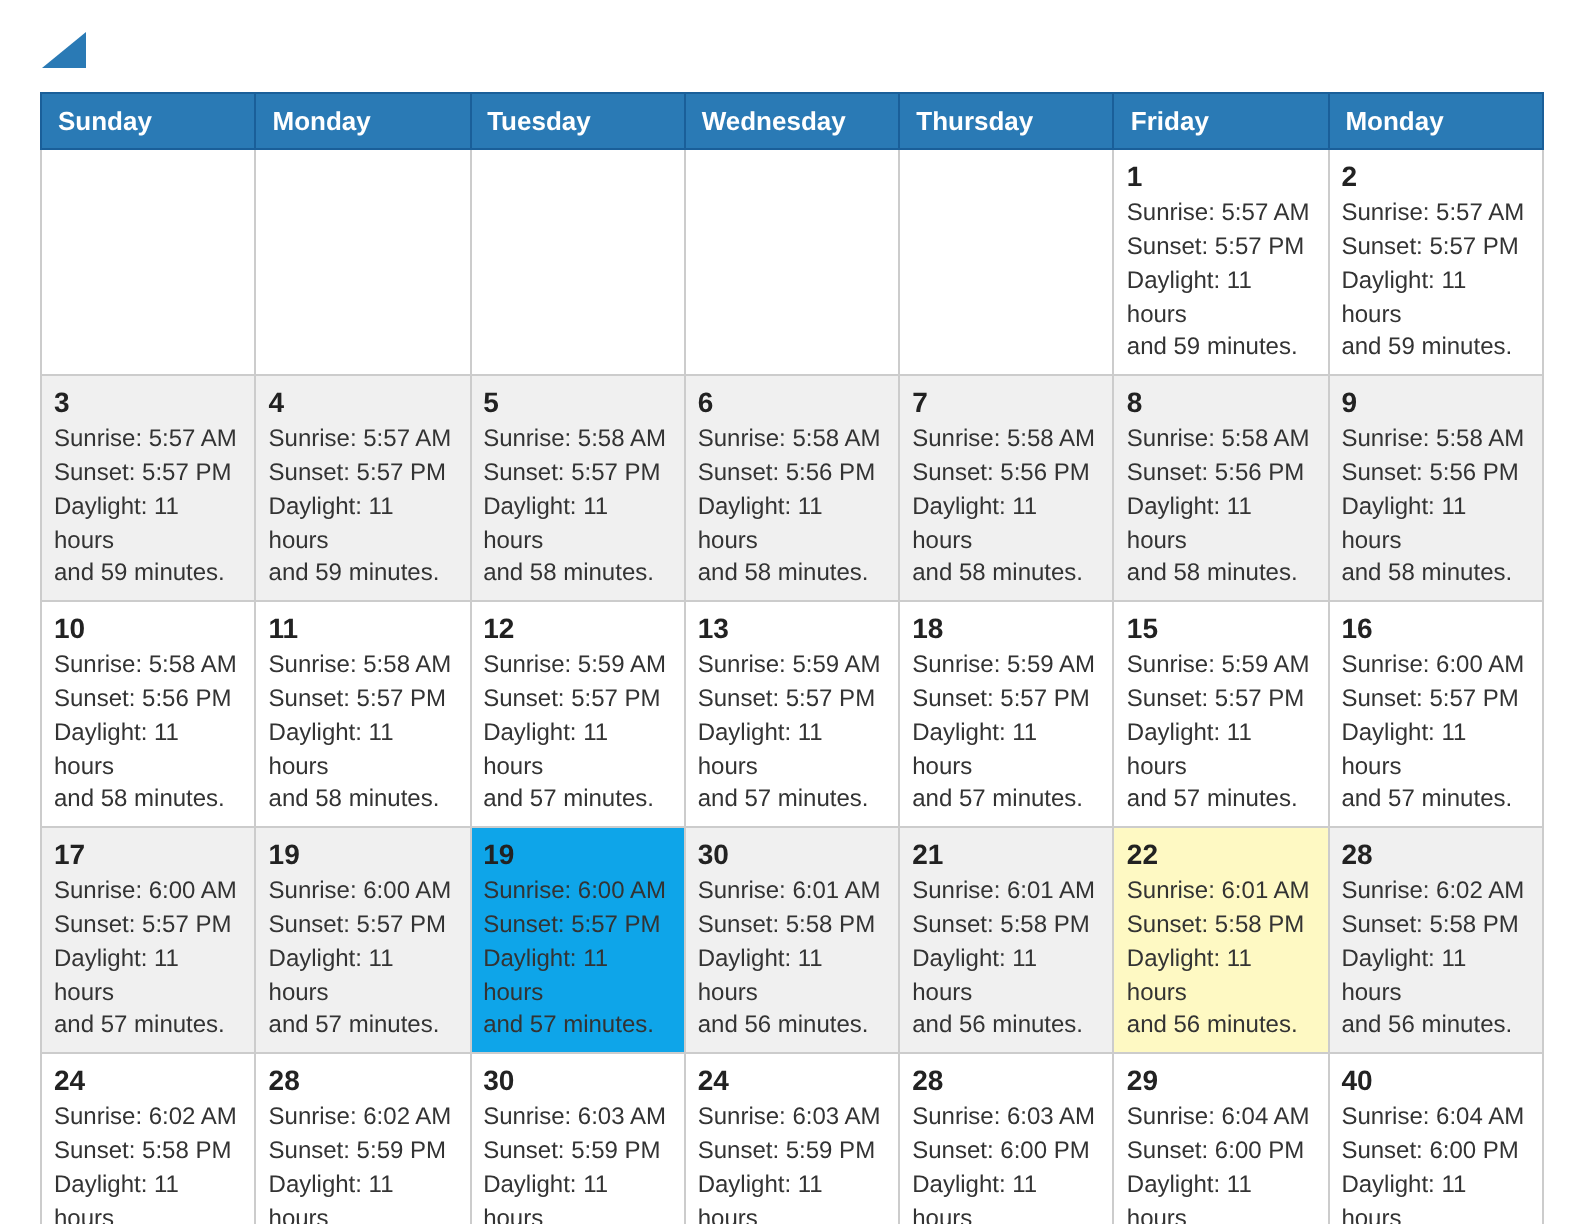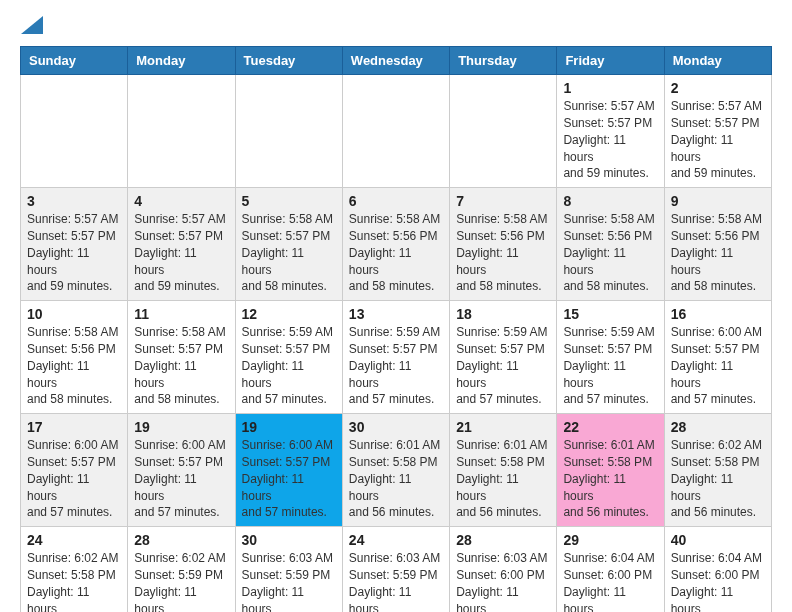--- a/index.html
+++ b/index.html
@@ -271,21 +271,21 @@
 Daylight: 11 hours
 and 56 minutes.</div>
           </td>
           <td style="background: rgb(240, 240, 240);">
             <span class="day-num">21</span>
             <div class="day-info" style="white-space: pre-line;">Sunrise: 6:01 AM
 Sunset: 5:58 PM
 Daylight: 11 hours
 and 56 minutes.</div>
           </td>
-          <td style="background: #f9a8d4;">
+          <td style="background: #fef9c3;">
             <span class="day-num">22</span>
             <div class="day-info" style="white-space: pre-line;">Sunrise: 6:01 AM
 Sunset: 5:58 PM
 Daylight: 11 hours
 and 56 minutes.</div>
           </td>
           <td style="background: rgb(240, 240, 240);">
             <span class="day-num">28</span>
             <div class="day-info" style="white-space: pre-line;">Sunrise: 6:02 AM
 Sunset: 5:58 PM

